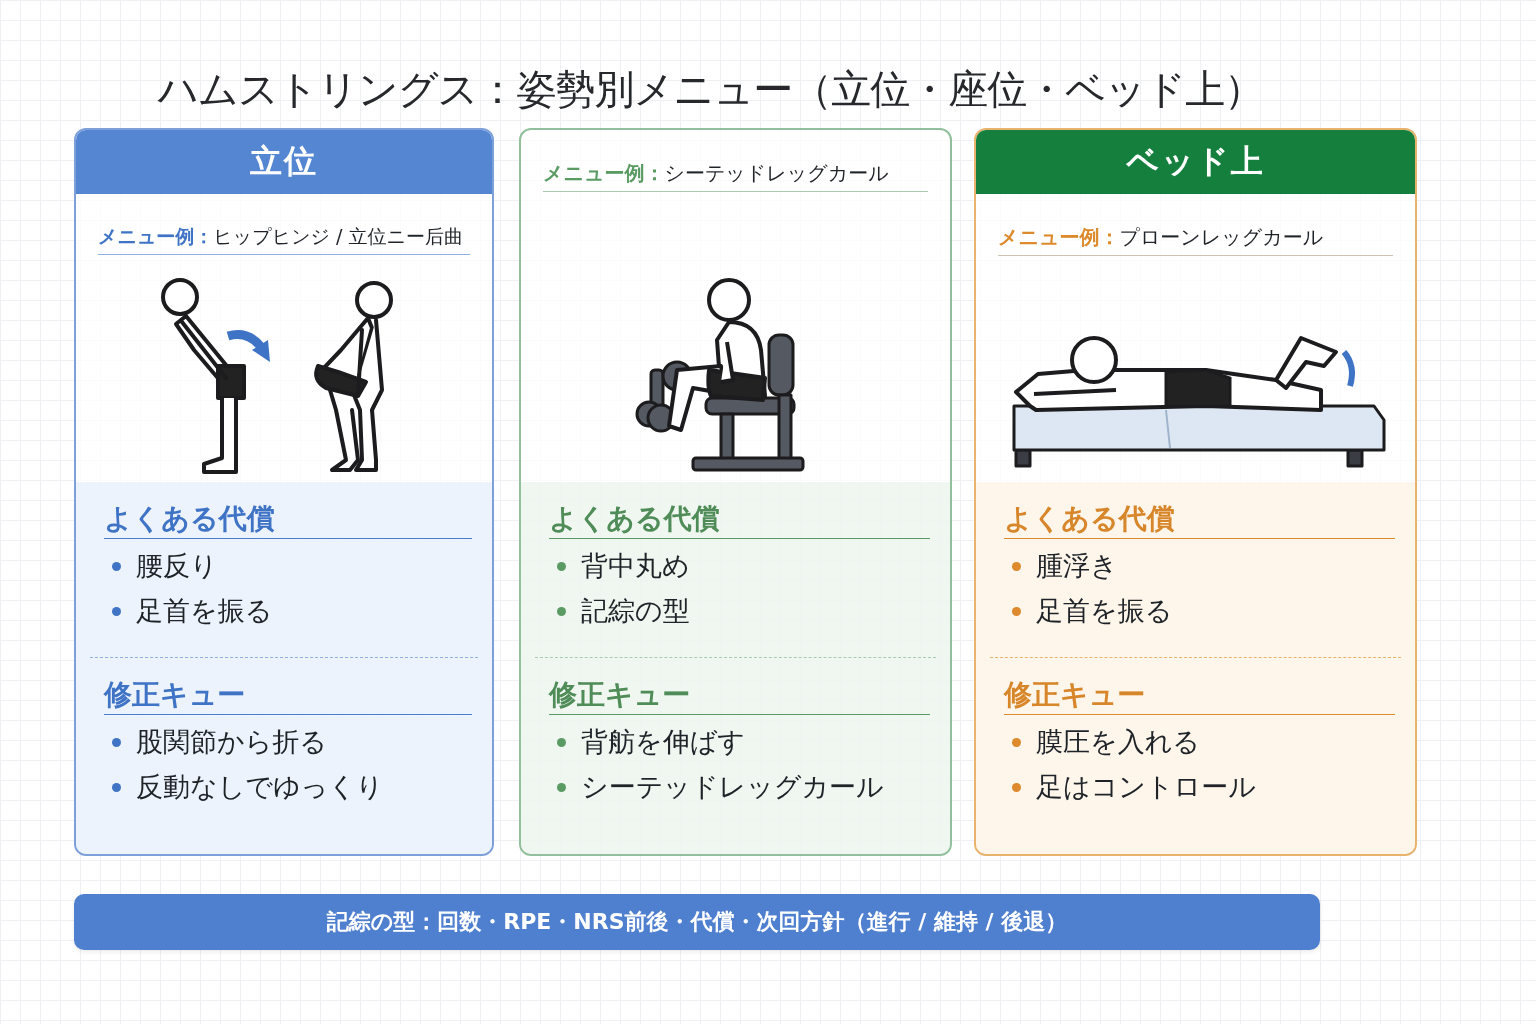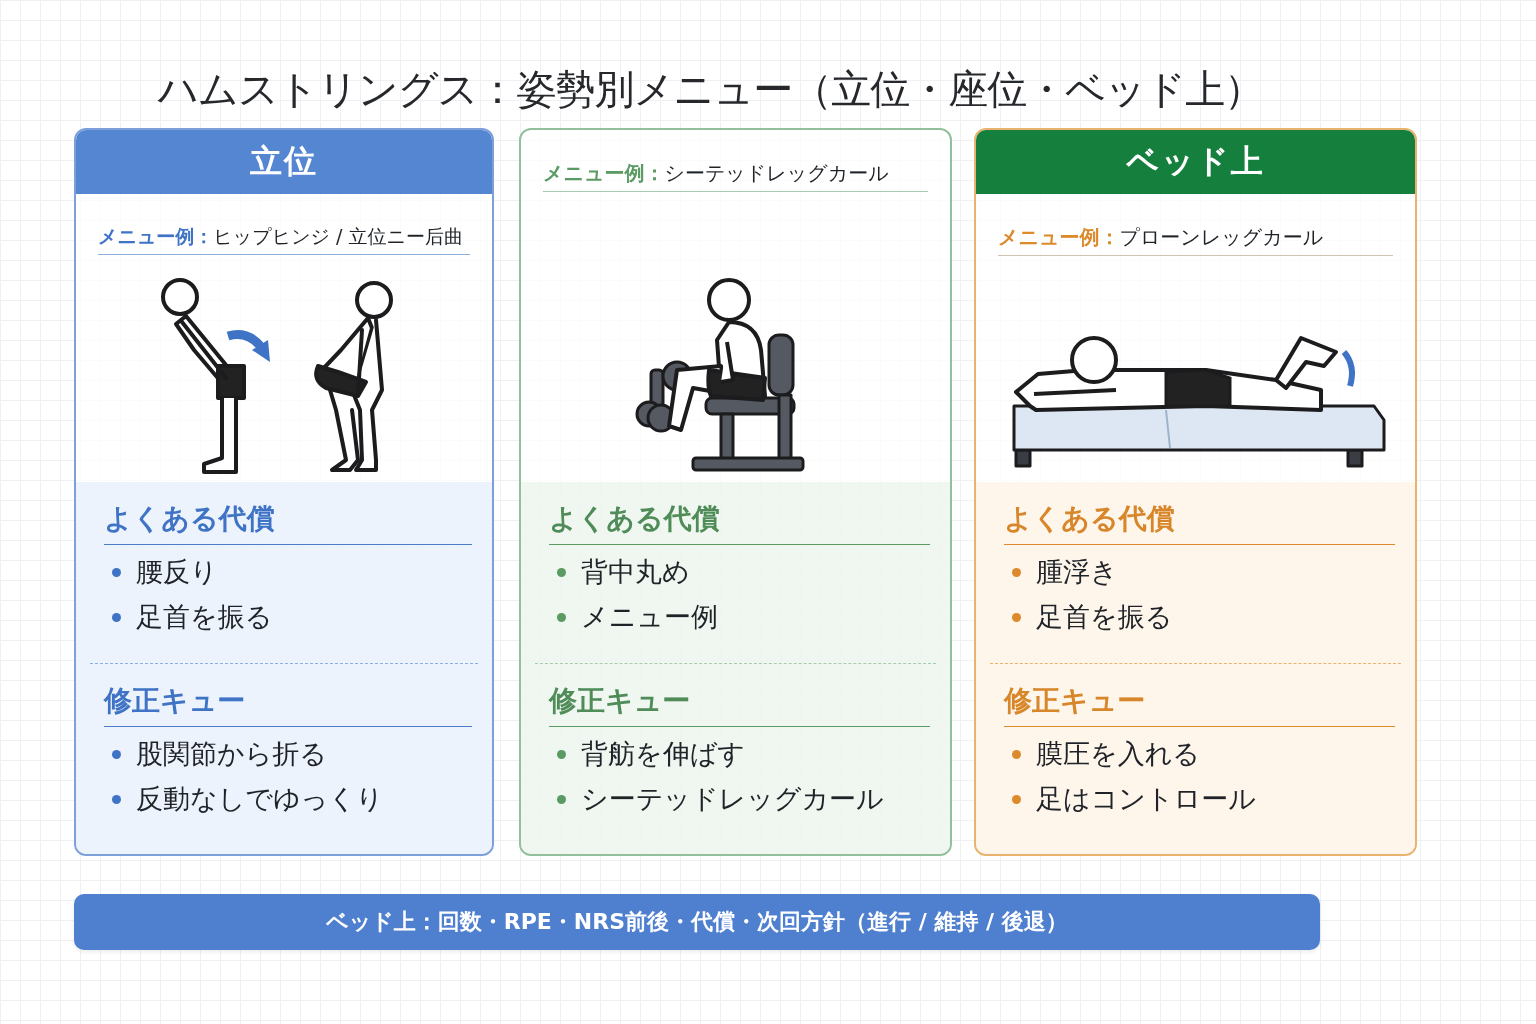--- a/index.html
+++ b/index.html
@@ -50,21 +50,21 @@
   .figure { position: absolute; left: 0; right: 0; top: 140px; height: 210px; }
 
   .lower {
     position: absolute; left: 0; right: 0; top: 352px; bottom: 0;
   }
   .blue .lower { background: rgba(226,236,250,0.65); }
   .green .lower { background: rgba(230,242,232,0.6); }
   .orange .lower { background: rgba(253,240,224,0.65); }
 
   .sec-title {
-    margin: 18px 20px 0 28px; padding-bottom: 6px;
+    margin: 18px 20px 0 28px; 
     font-size: 28px; font-weight: bold; border-bottom: 1.5px solid;
   }
   .blue .sec-title { color: #3f73c5; border-color: #4a7cc8; }
   .green .sec-title { color: #4f8c58; border-color: #5a9a63; }
   .orange .sec-title { color: #d8862a; border-color: #dc8a2b; }
 
   ul.items { list-style: none; margin: 4px 0 0 36px; }
   ul.items li {
     font-size: 27px; line-height: 45px; color: #1f2328; position: relative; padding-left: 24px;
   }
@@ -159,21 +159,21 @@
         <path d="M156 100 L200 96 L206 124 L172 118 L160 160 L148 156 Z"></path>
         <path d="M188 100 Q186 118 190 126 L242 130 L244 108 Z" fill="#222"></path>
         <path d="M206 72 L212 110 L200 112"></path>
       </g>
     </svg>
   </div>
   <div class="lower">
     <div class="sec-title">よくある代償</div>
     <ul class="items">
       <li>背中丸め</li>
-      <li>メニュー例</li>
+      <li>記綜の型</li>
     </ul>
     <div class="divider"></div>
     <div class="sec-title">修正キュー</div>
     <ul class="items">
       <li>背舫を伸ばす</li>
       <li>シーテッドレッグカール</li>
     </ul>
   </div>
 </div>
 
@@ -210,13 +210,13 @@
     </ul>
     <div class="divider"></div>
     <div class="sec-title">修正キュー</div>
     <ul class="items">
       <li>膜圧を入れる</li>
       <li>足はコントロール</li>
     </ul>
   </div>
 </div>
 
-<div class="footer-bar">ベッド上：回数・RPE・NRS前後・代償・次回方針（進行 / 維持 / 後退）</div>
+<div class="footer-bar">記綜の型：回数・RPE・NRS前後・代償・次回方針（進行 / 維持 / 後退）</div>
 
 </body></html>

